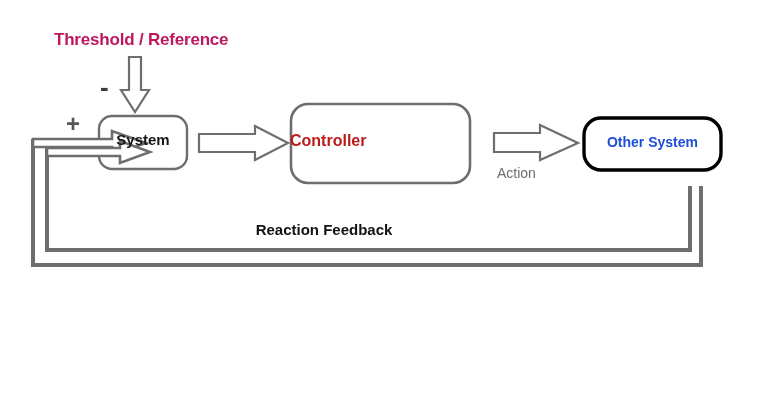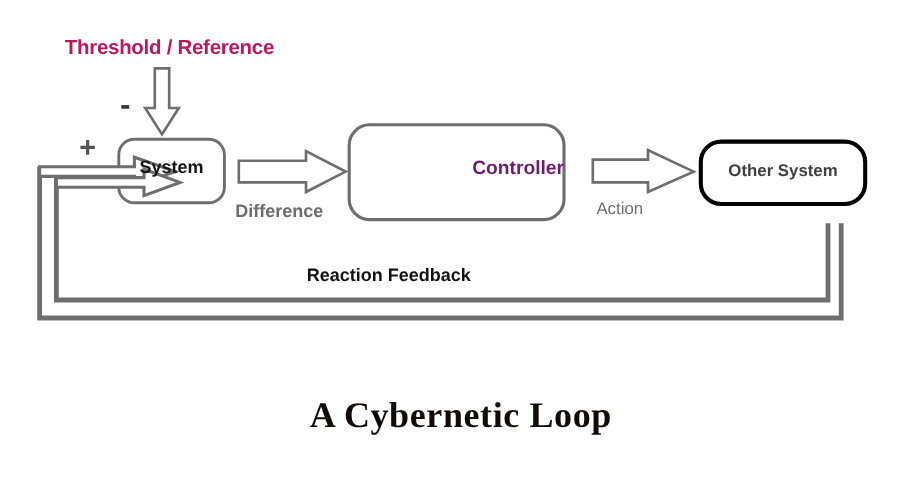--- a/index.html
+++ b/index.html
@@ -27,26 +27,26 @@
   .lbl-plus{
     left:66px;top:112px;
     font-size:24px;font-weight:bold;color:#555555;
     line-height:1;
   }
   .lbl-sensor{
     left:98px;top:131px;width:90px;text-align:center;
     font-size:15px;font-weight:bold;color:#151515;
   }
   .lbl-controller{
-    left:290px;top:132px;width:180px;text-align:right;
-    font-size:16px;font-weight:bold;color:#701a75;
+    left:290px;top:132px;width:180px;text-align:left;
+    font-size:16px;font-weight:bold;color:#b91c1c;
   }
   .lbl-othersystem{
     left:583px;top:134px;width:139px;text-align:center;
-    font-size:14px;font-weight:bold;color:#404040;
+    font-size:14px;font-weight:bold;color:#1d4ed8;
   }
   .lbl-difference{
     left:196px;top:168px;
     font-size:15px;font-weight:bold;color:#6d6d6d;
   }
   .lbl-action{
     left:497px;top:165px;
     font-size:14px;font-weight:normal;color:#6d6d6d;
   }
   .lbl-reaction{
@@ -92,21 +92,19 @@
   <div class="lbl lbl-minus">-</div>
 
   <div class="lbl lbl-plus">+</div>
 
   <div class="lbl lbl-sensor">System</div>
 
   <div class="lbl lbl-controller">Controller</div>
 
   <div class="lbl lbl-othersystem">Other System</div>
 
-  <div class="lbl lbl-difference">Difference</div>
 
   <div class="lbl lbl-action">Action</div>
 
   <div class="lbl lbl-reaction">Reaction Feedback</div>
 
-  <div class="lbl lbl-title">A Cybernetic Loop</div>
 
 </div>
 
 </body></html>

